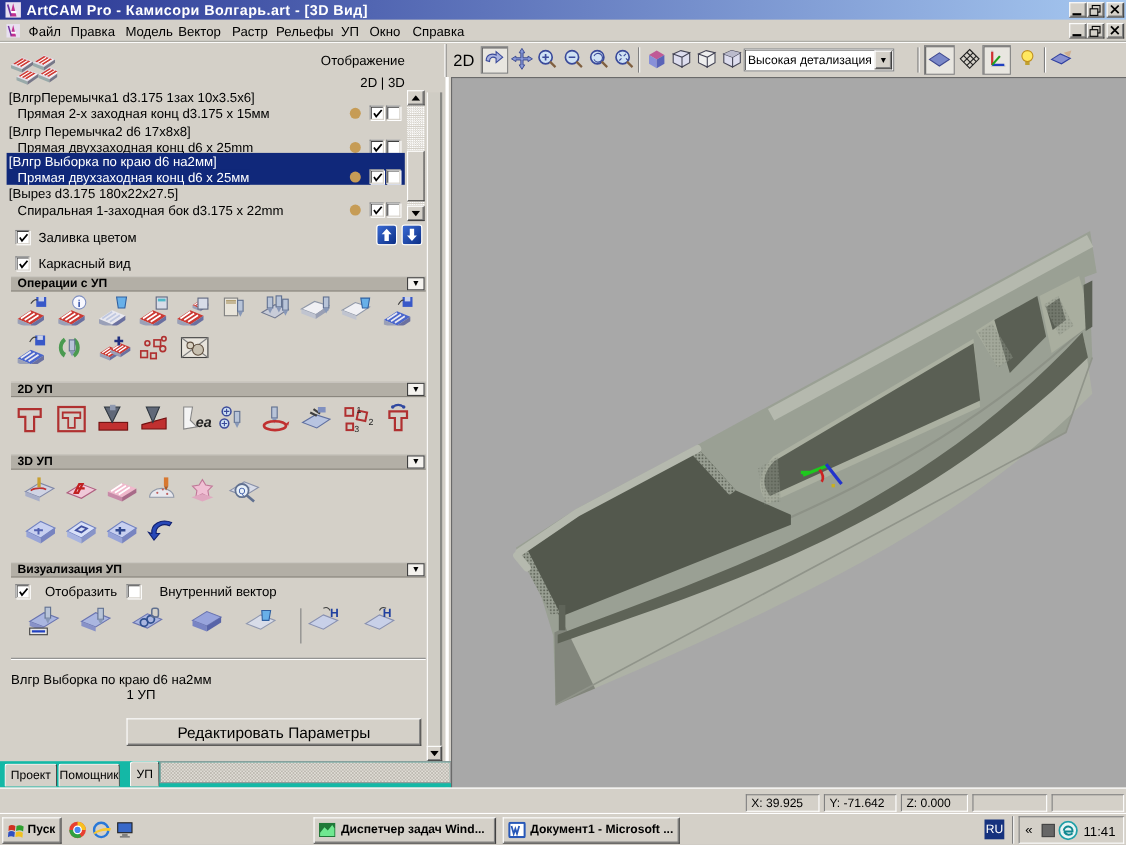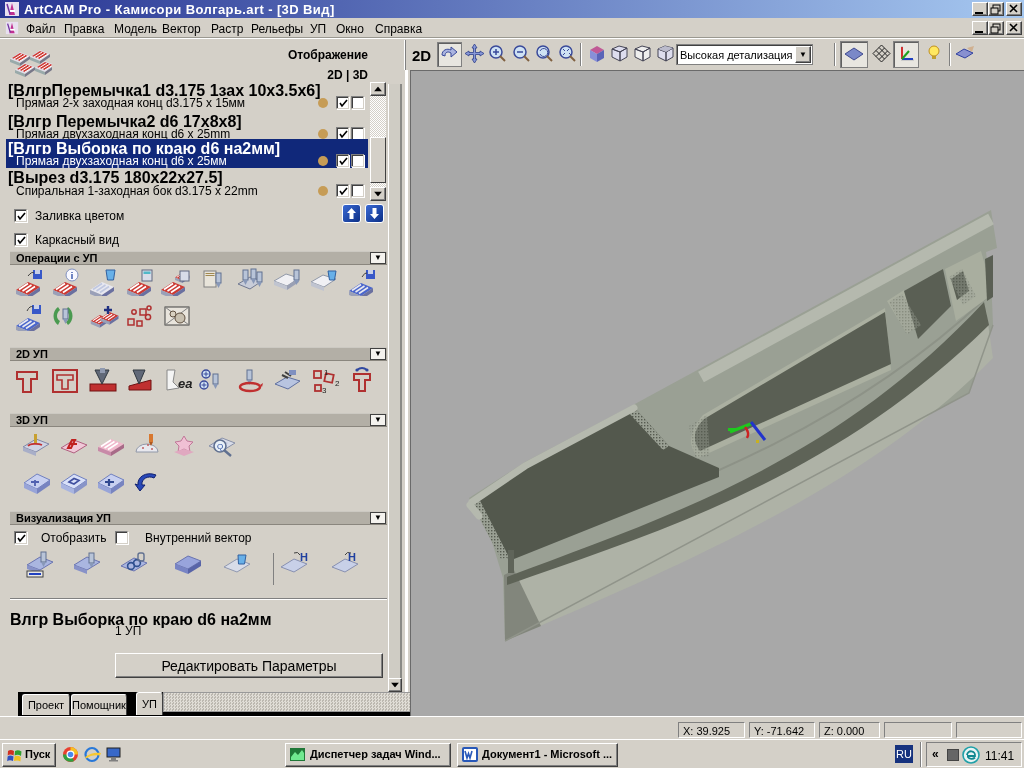--- a/index.html
+++ b/index.html
@@ -1,35 +1,35 @@
 <!DOCTYPE html>
 <html><head><meta charset="utf-8">
 <style>
 *{margin:0;padding:0;box-sizing:border-box}
 html,body{width:1024px;height:768px;overflow:hidden}
 body{font-family:"Liberation Sans",sans-serif;font-size:11px;background:#d4d0c8;position:relative}
 .abs{position:absolute}
-.bold{font-weight:bold}
+.bold{font-weight:normal}
 
 .raised{background:#d4d0c8;border-top:1px solid #fff;border-left:1px solid #fff;border-right:1px solid #404040;border-bottom:1px solid #404040;box-shadow:inset -1px -1px 0 #808080}
 .sunken{background:#d4d0c8;border-top:1px solid #808080;border-left:1px solid #808080;border-right:1px solid #fff;border-bottom:1px solid #fff}
 .cb{position:absolute;width:13px;height:13px;background:#fff;border-top:1px solid #808080;border-left:1px solid #808080;border-right:1px solid #d4d0c8;border-bottom:1px solid #d4d0c8;box-shadow:inset 1px 1px 0 #404040, 1px 1px 0 #fff}
 .cb svg{position:absolute;left:1px;top:1px}
 
 #title{left:0;top:0;width:1024px;height:18px;background:linear-gradient(to right,#283593,#a6c8f0);color:#fff;font-size:13px;font-weight:bold;letter-spacing:0.4px}
 .winbtn{position:absolute;width:16px;height:14px;top:2px;background:#d4d0c8;border-top:1px solid #fff;border-left:1px solid #fff;border-right:1px solid #404040;border-bottom:1px solid #404040;box-shadow:inset -1px -1px 0 #808080;font-size:10px;text-align:center;color:#000}
 
 #menu{left:0;top:18px;width:1024px;height:20px;background:#d4d0c8;color:#000000;font-size:12px}
 #menu span{position:absolute;top:4px}
 
 #panel{left:0;top:40px;width:404px;height:652px;background:#d4d0c8}
 .sect{position:absolute;left:10px;width:377px;height:14px;background:#b3afa6;border-top:1px solid #ccc9c2;border-bottom:1px solid #8a867e;font-weight:bold;font-size:11px;padding-left:6px;line-height:13px}
 .sectbtn{position:absolute;right:1px;top:0px;width:16px;height:12px;background:#f4f2ee;border:1px solid #404040;text-align:center;line-height:10px;font-size:8px}
 .row{position:absolute;left:16px;font-size:12px;white-space:nowrap}
-.hrow{position:absolute;left:8px;font-size:16px;font-weight:bold;white-space:nowrap}
+.hrow{position:absolute;left:8px;font-size:12px;font-weight:normal;white-space:nowrap}
 .dot{position:absolute;width:10px;height:10px;border-radius:50%;background:#c69c56}
 .sel{background:#10287a;color:#fff}
 
 .sbtn{position:absolute;width:16px;height:14px;background:#d4d0c8;border-top:1px solid #fff;border-left:1px solid #fff;border-right:1px solid #404040;border-bottom:1px solid #404040;box-shadow:inset -1px -1px 0 #808080}
 .arr{position:absolute;left:50%;top:50%;transform:translate(-50%,-50%)}
 .track{position:absolute;background-image:repeating-conic-gradient(#fff 0 25%,#d4d0c8 0 50%);background-size:2px 2px}
 
 #toolbar{left:404px;top:40px;width:611px;height:30px;background:#d4d0c8}
 .tbtn{position:absolute;top:2px;width:25px;height:25px}
 .tbtn.pressed{background:#e8e6e0;border:1px solid #808080;box-shadow:inset 1px 1px 0 #606060}
@@ -563,21 +563,21 @@
 <div class="abs raised" style="left:115px;top:613px;width:268px;height:25px;text-align:center;font-size:14px;padding-top:4px">Редактировать Параметры</div>
 
 <div class="abs" style="left:388px;top:44px;width:14px;height:608px;background:#cfccc4;border-left:1px solid #fff;border-right:2px solid #8a8a86"></div>
 <div class="sbtn" style="left:388px;top:638px;width:14px;height:14px">
       <svg class="arr" width="8" height="5">
         <path d="M4 5 L8 0 L0 0 Z" fill="#000"></path>
       </svg>
     </div>
 </div>
 
-<div class="abs" style="left:18px;top:692px;width:410px;height:24px;background:#000000">
+<div class="abs" style="left:0;top:692px;width:410px;height:24px;background:#14b8a6">
  <div class="abs" style="left:145px;top:0px;width:265px;height:20px;background-image:repeating-conic-gradient(#e0ddd6 0 25%,#bcb8b0 0 50%);background-size:3px 3px;border:1px solid #999"></div>
  <div class="abs tabs" style="left:4px;top:2px;width:48px;height:21px;background:#d4d0c8;border-left:1px solid #fff;border-top:1px solid #fff;border-right:1px solid #404040;border-radius:3px 3px 0 0;text-align:center;padding-top:4px">Проект</div>
  <div class="abs tabs" style="left:53px;top:2px;width:56px;height:21px;background:#d4d0c8;border-left:1px solid #fff;border-top:1px solid #fff;border-right:1px solid #404040;border-radius:3px 3px 0 0;text-align:center;padding-top:4px">Помощник</div>
  <div class="abs tabs" style="left:118px;top:0px;width:27px;height:23px;background:#d4d0c8;border-left:1px solid #fff;border-top:1px solid #fff;border-right:1px solid #404040;border-radius:3px 3px 0 0;text-align:center;padding-top:5px">УП</div>
 </div>
 
 <div class="abs" id="toolbar">
  <div class="abs" style="left:0;top:0;width:2px;height:30px;border-left:1px solid #fff;border-right:1px solid #808080"></div>
  <div class="abs bold" style="left:8px;top:7px;font-size:15px">2D</div>
  <div class="tbtn pressed" style="left:33px"><svg width="23" height="23" viewBox="0 0 23 23">

